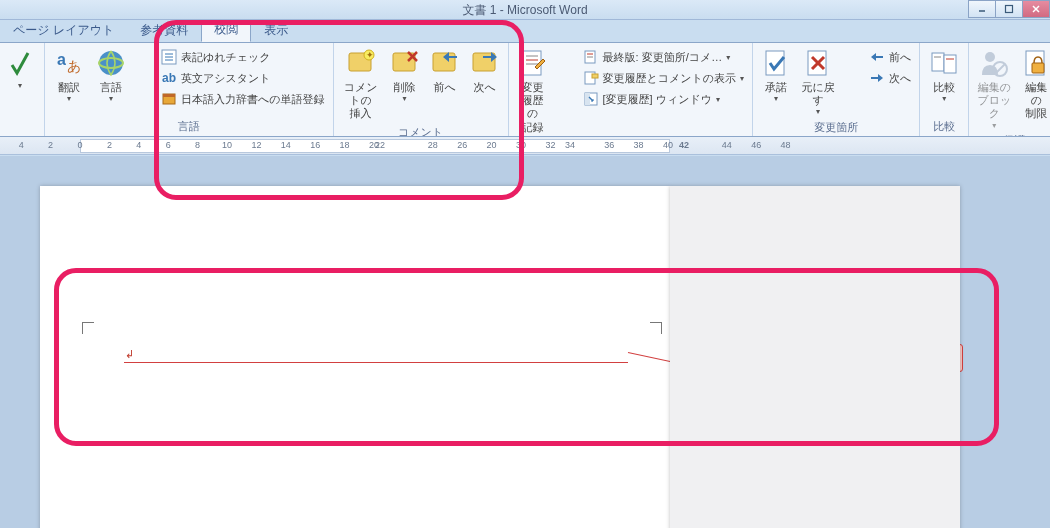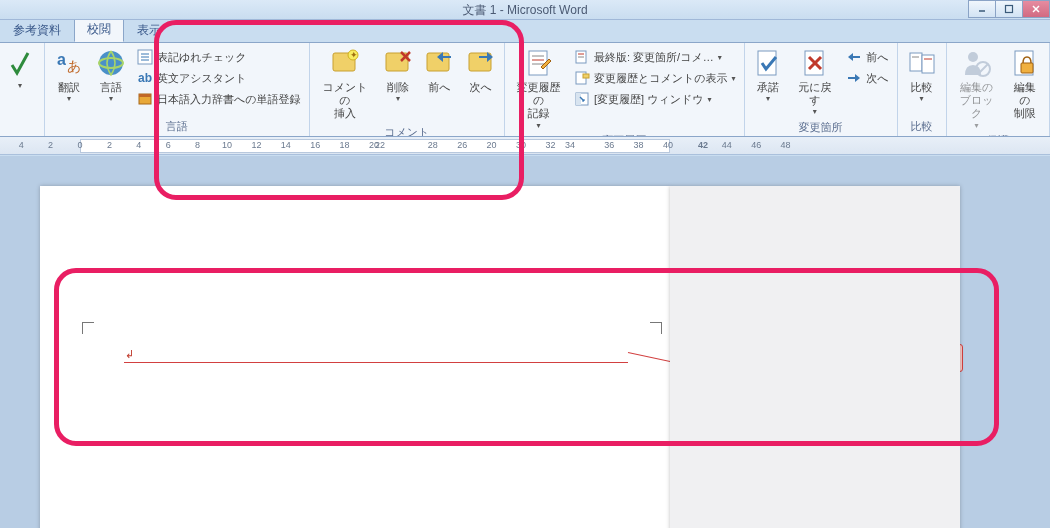--- a/index.html
+++ b/index.html
@@ -122,20 +122,21 @@
   }
   .dd-arrow {
     font-size: 8px; color: #555; line-height: 0.8; margin-top: 2px;
   }
 
   .small-rows {
     display: flex;
     flex-direction: column;
     gap: 1px;
     padding-top: 2px;
+    margin-left: 24px;
   }
   .small-btn {
     display: flex;
     align-items: center;
     gap: 4px;
     padding: 2px 4px;
     font-size: 11px;
     color: #444;
     cursor: pointer;
     border-radius: 2px;
@@ -266,20 +267,21 @@
     <div class="win-btn close">
       <svg width="10" height="10">
           <line x1="2" y1="2" x2="8" y2="8" stroke="#fff" stroke-width="1.5"></line>
           <line x1="8" y1="2" x2="2" y2="8" stroke="#fff" stroke-width="1.5"></line>
         </svg>
     </div>
   </div>
 </div>
 
 <div class="tabs-row">
+  <div class="tab">ページ レイアウト</div>
   <div class="tab">参考資料</div>
   <div class="tab active">校閲</div>
   <div class="tab">表示</div>
 </div>
 
 <div class="ribbon">
 
   <div class="group" style="padding-left:0;">
     <div class="group-body">
       <div class="big-btn" style="min-width:14px;">
@@ -566,21 +568,21 @@
       <span class="ruler-tick" style="left: 380px;">22</span>
       <span class="ruler-tick" style="left: 432.8px;">28</span>
       <span class="ruler-tick" style="left: 462.2px;">26</span>
       <span class="ruler-tick" style="left: 491.6px;">20</span>
       <span class="ruler-tick" style="left: 521px;">30</span>
       <span class="ruler-tick" style="left: 550.4px;">32</span>
       <span class="ruler-tick" style="left: 570px;">34</span>
       <span class="ruler-tick" style="left: 609.2px;">36</span>
       <span class="ruler-tick" style="left: 638.6px;">38</span>
       <span class="ruler-tick" style="left: 668px;">40</span>
-      <span class="ruler-tick" style="left: 703px; font-weight: bold;">42</span>
+      <span class="ruler-tick" style="left: 684px; font-weight: bold;">42</span>
       <span class="ruler-tick" style="left: 726.8px;">44</span>
       <span class="ruler-tick" style="left: 756.2px;">46</span>
       <span class="ruler-tick" style="left: 785.6px;">48</span>
     </div>
 </div>
 
 <div class="doc-area">
   <div class="page">
     <div class="page-corner-tl"></div>
     <div class="page-corner-tr"></div>

